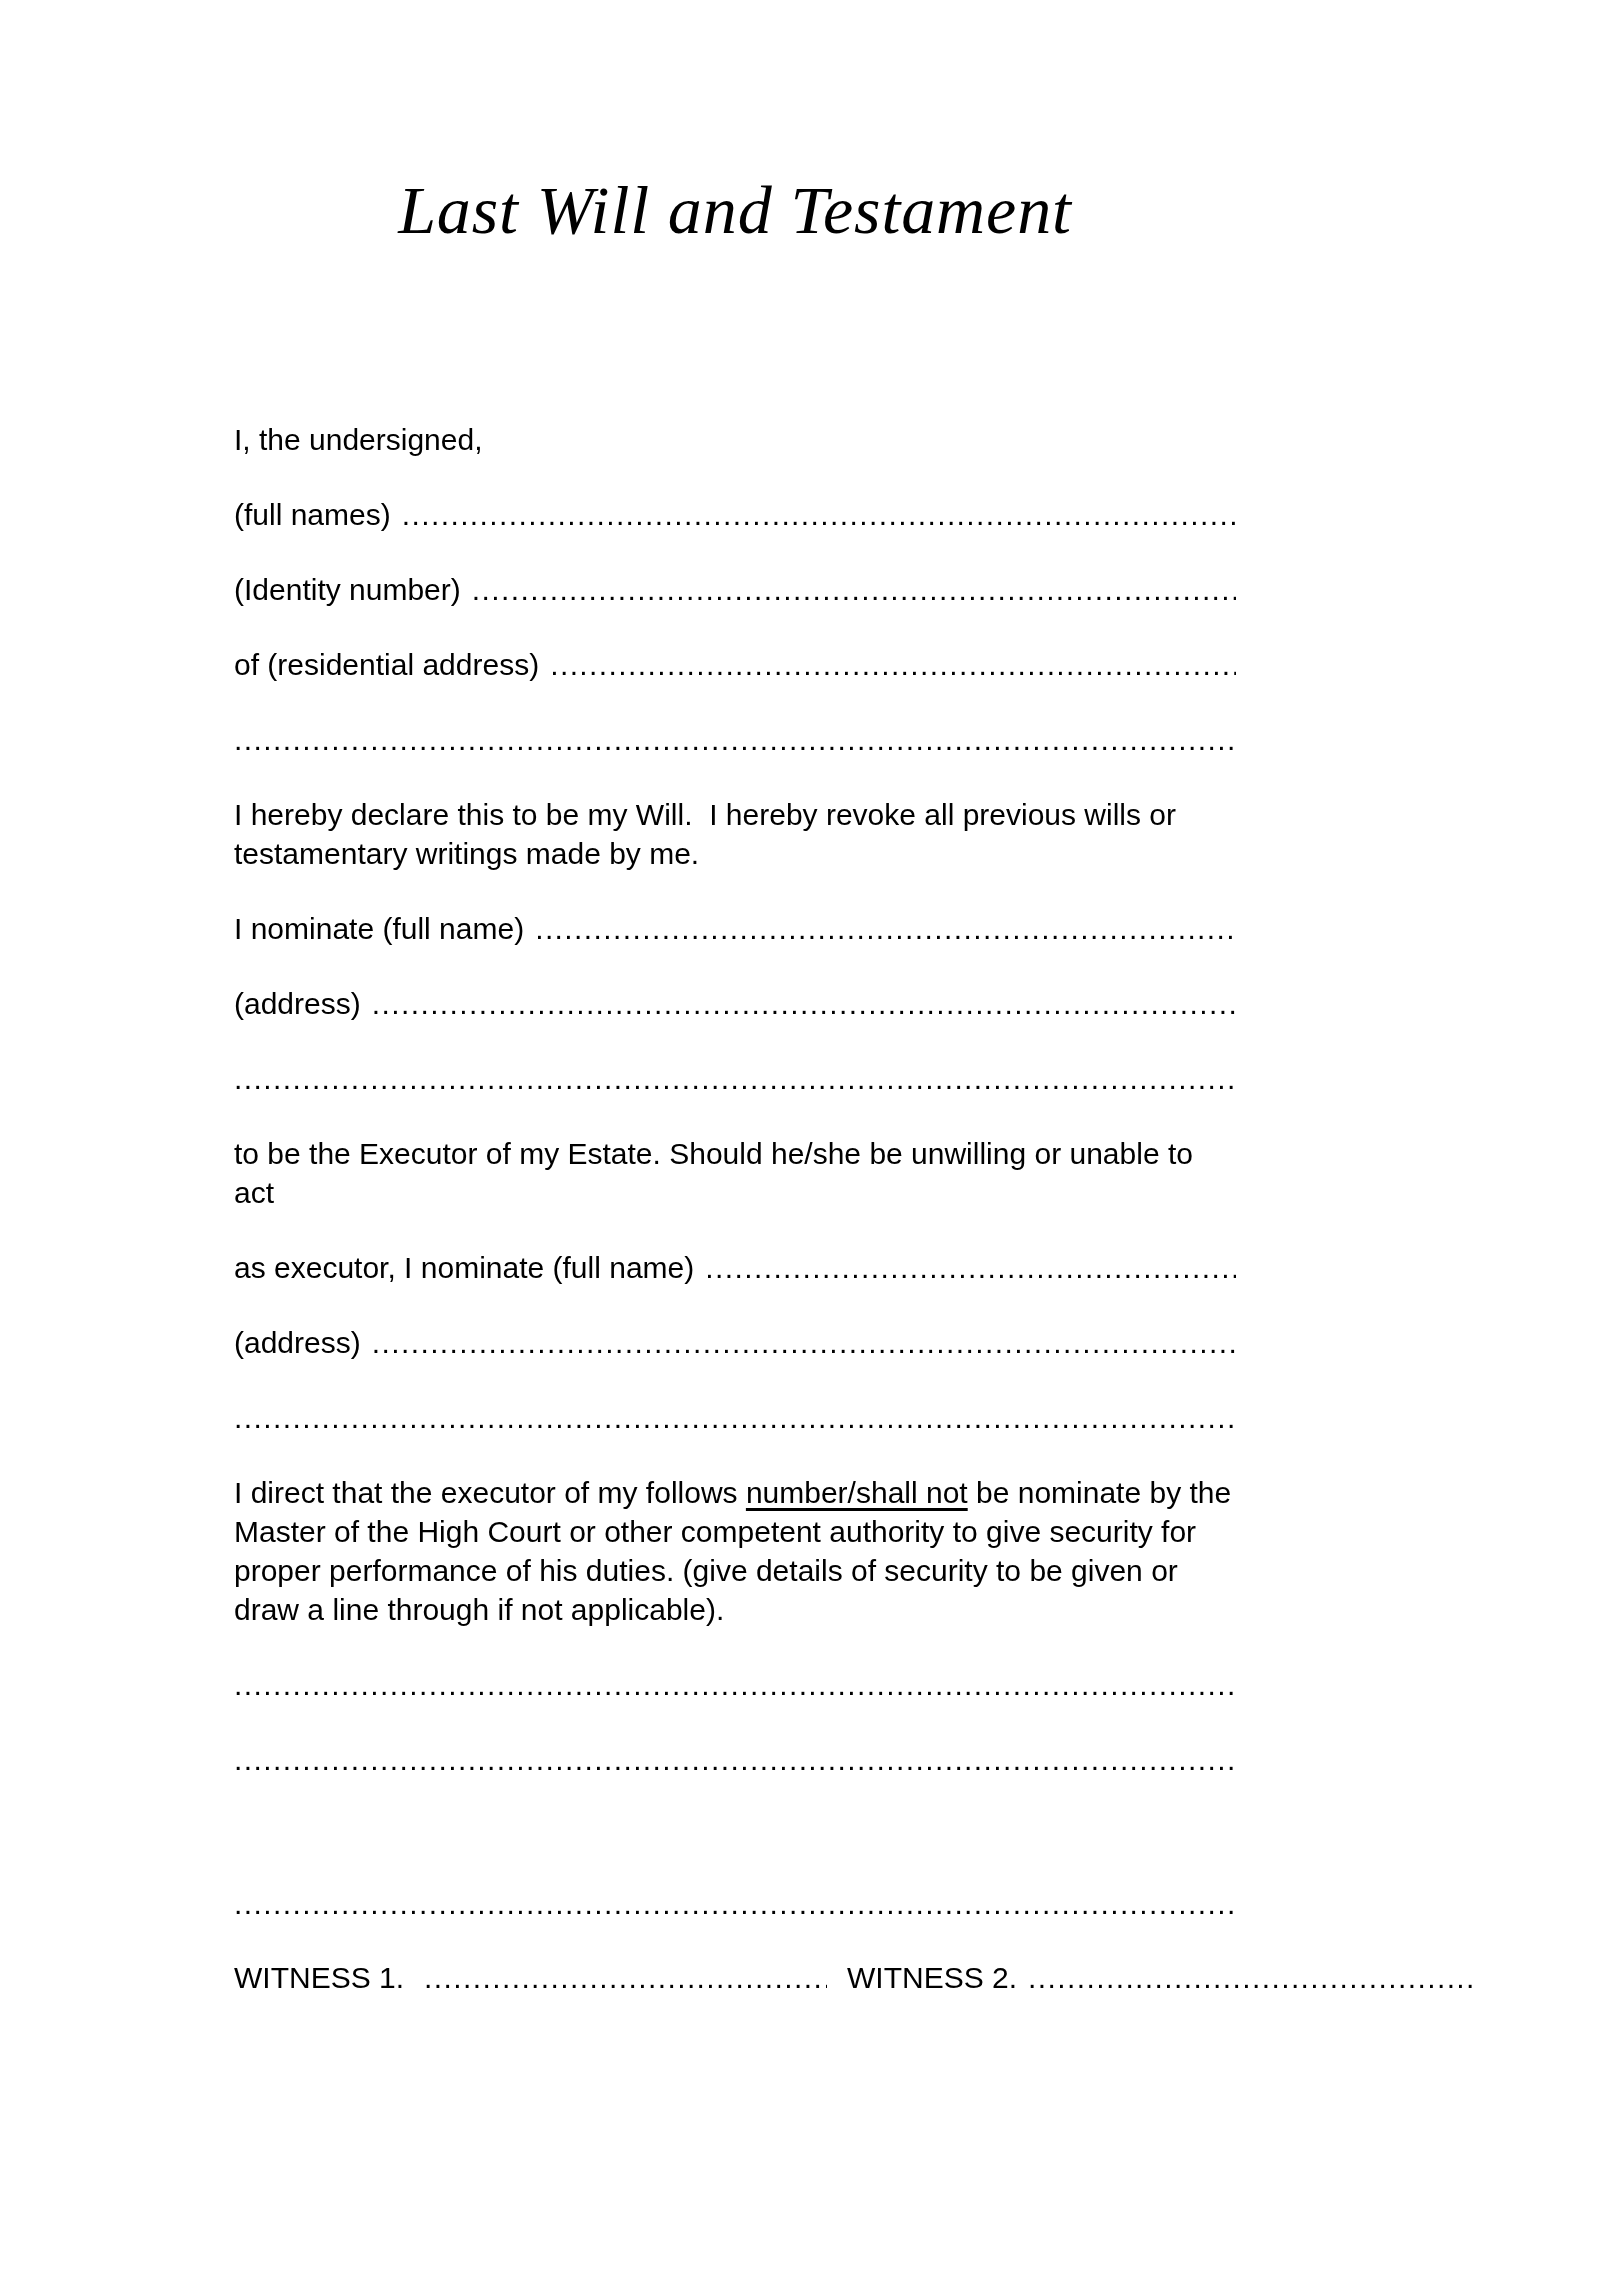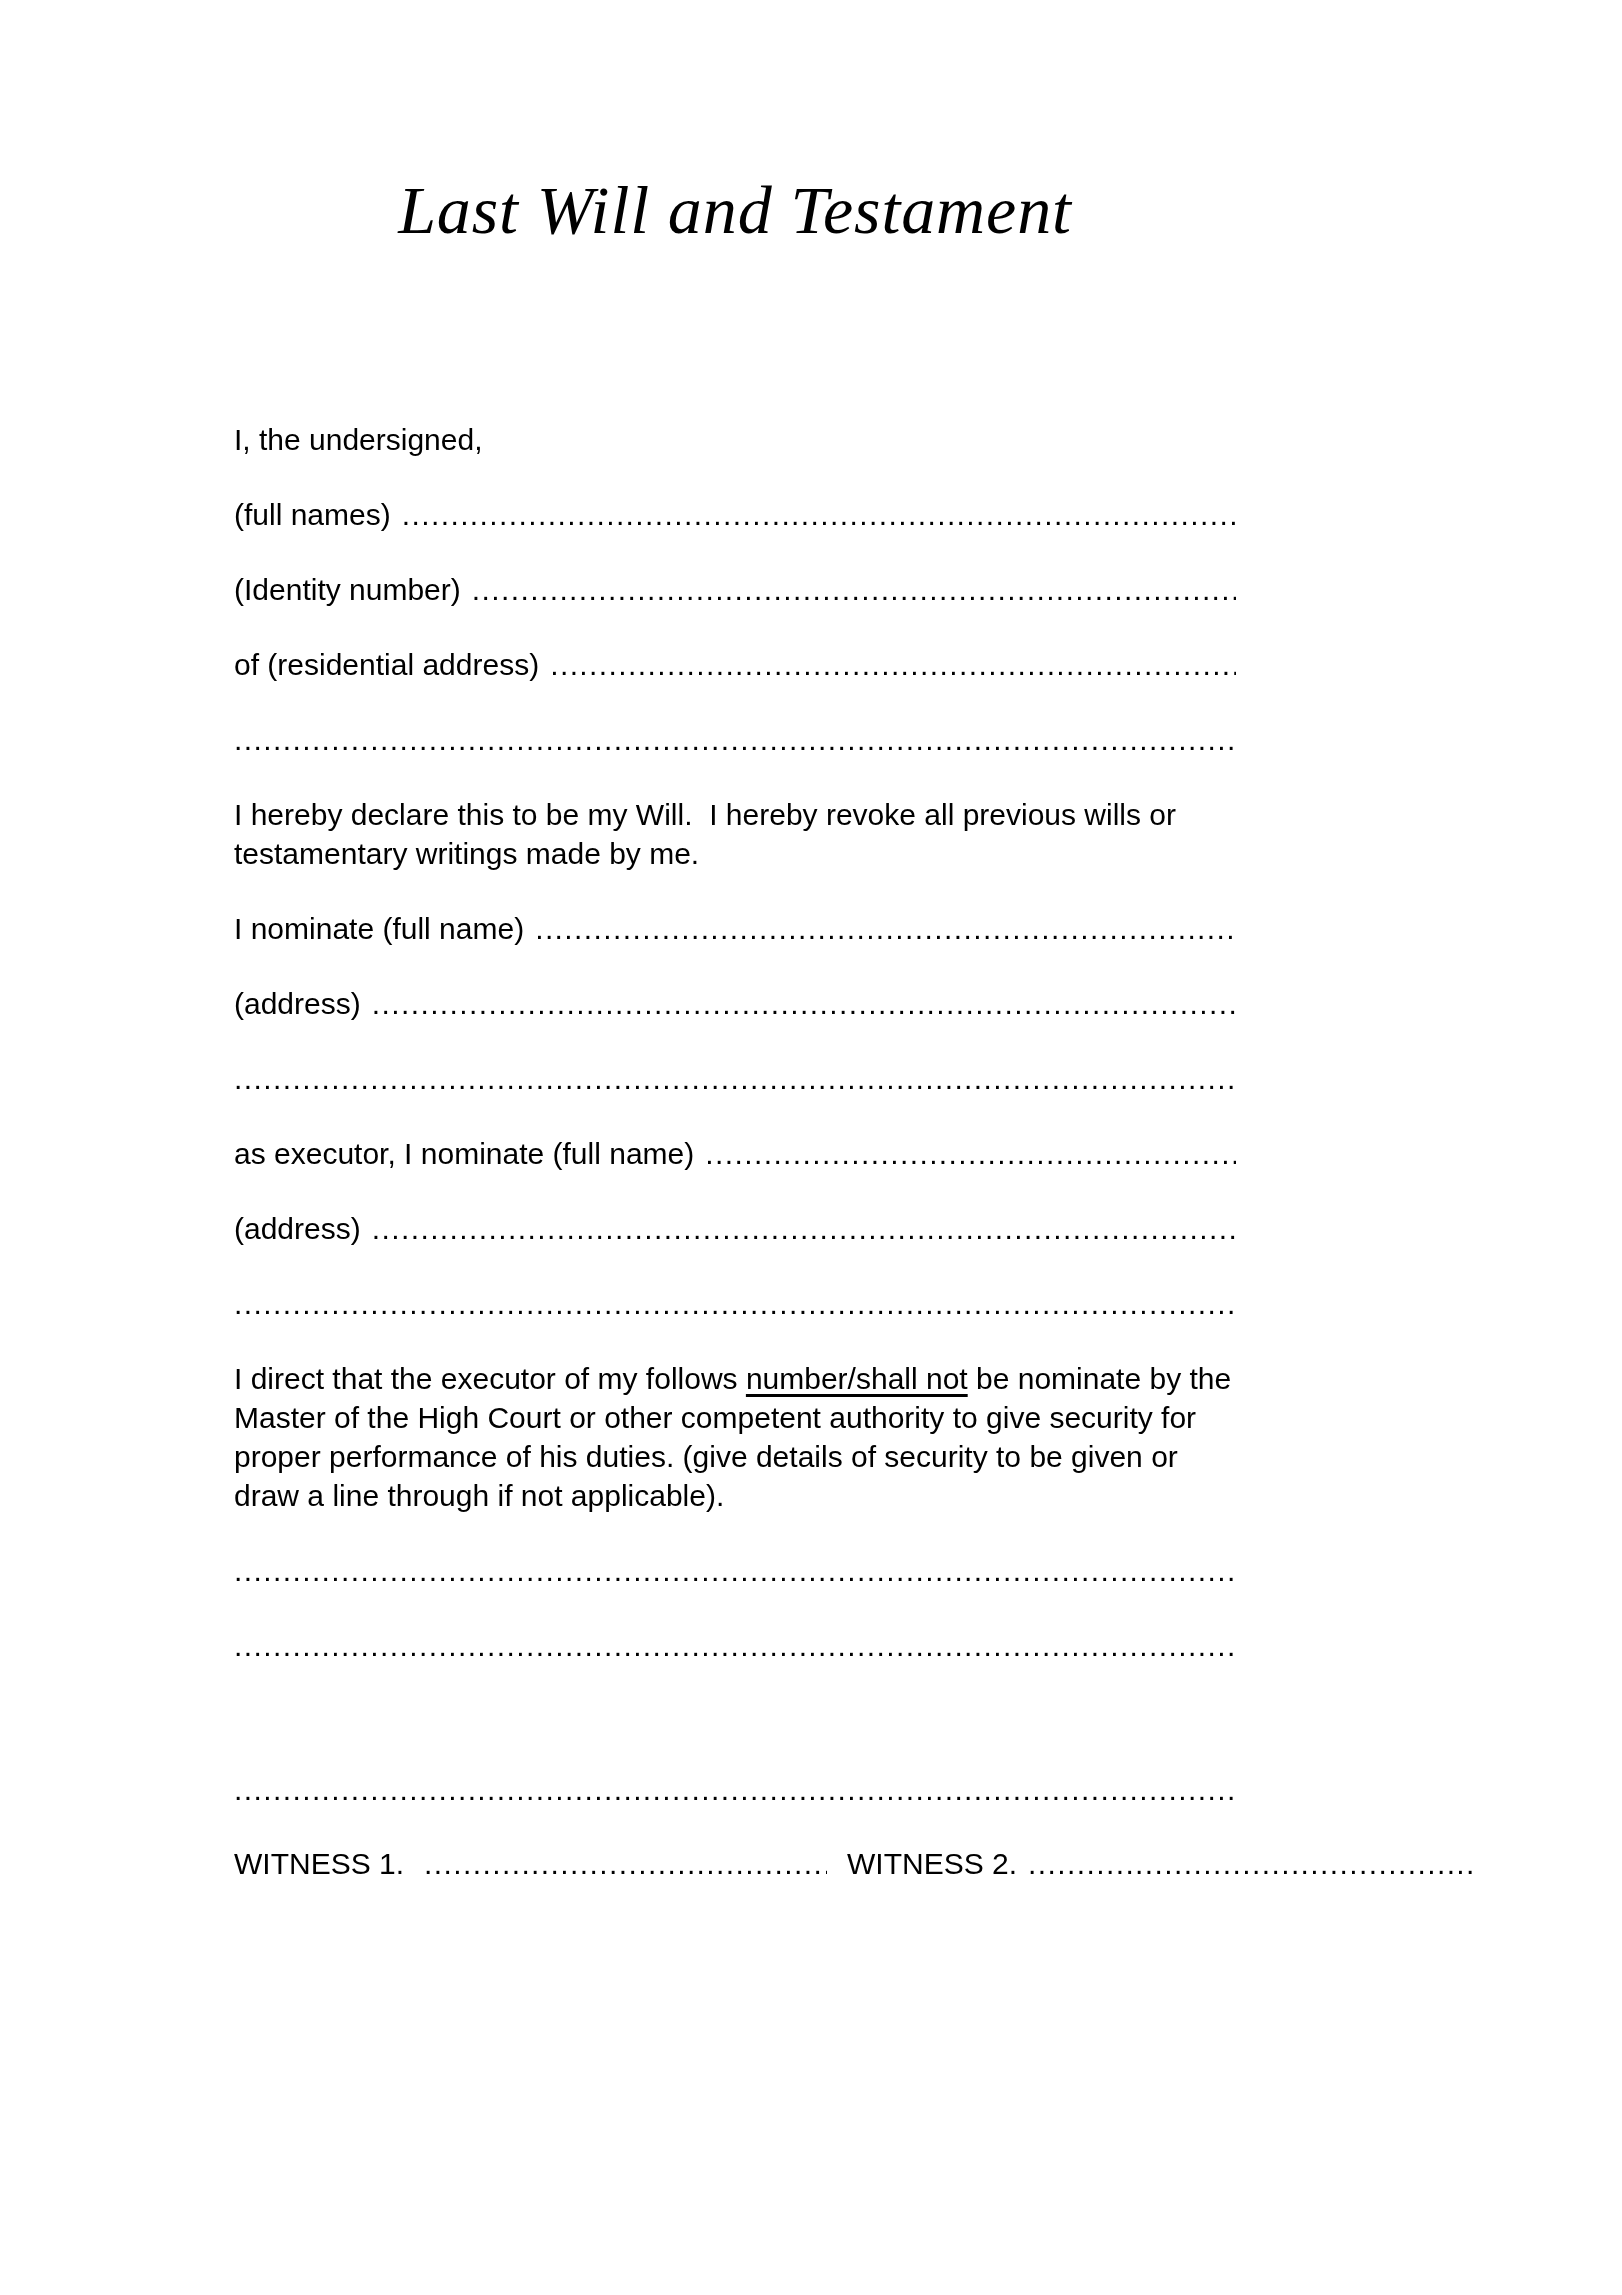--- a/index.html
+++ b/index.html
@@ -94,20 +94,21 @@
 
   <div class="field">
     <span class="label">(address)</span>
     <span class="dots">........................................................................................................................................................................</span>
   </div>
 
   <div class="field">
     <span class="dots">........................................................................................................................................................................</span>
   </div>
 
+  <p class="line">to be the Executor of my Estate. Should he/she be unwilling or unable to act</p>
 
   <div class="field">
     <span class="label">as executor, I nominate (full name)</span>
     <span class="dots">........................................................................................................................................................................</span>
   </div>
 
   <div class="field">
     <span class="label">(address)</span>
     <span class="dots">........................................................................................................................................................................</span>
   </div>

